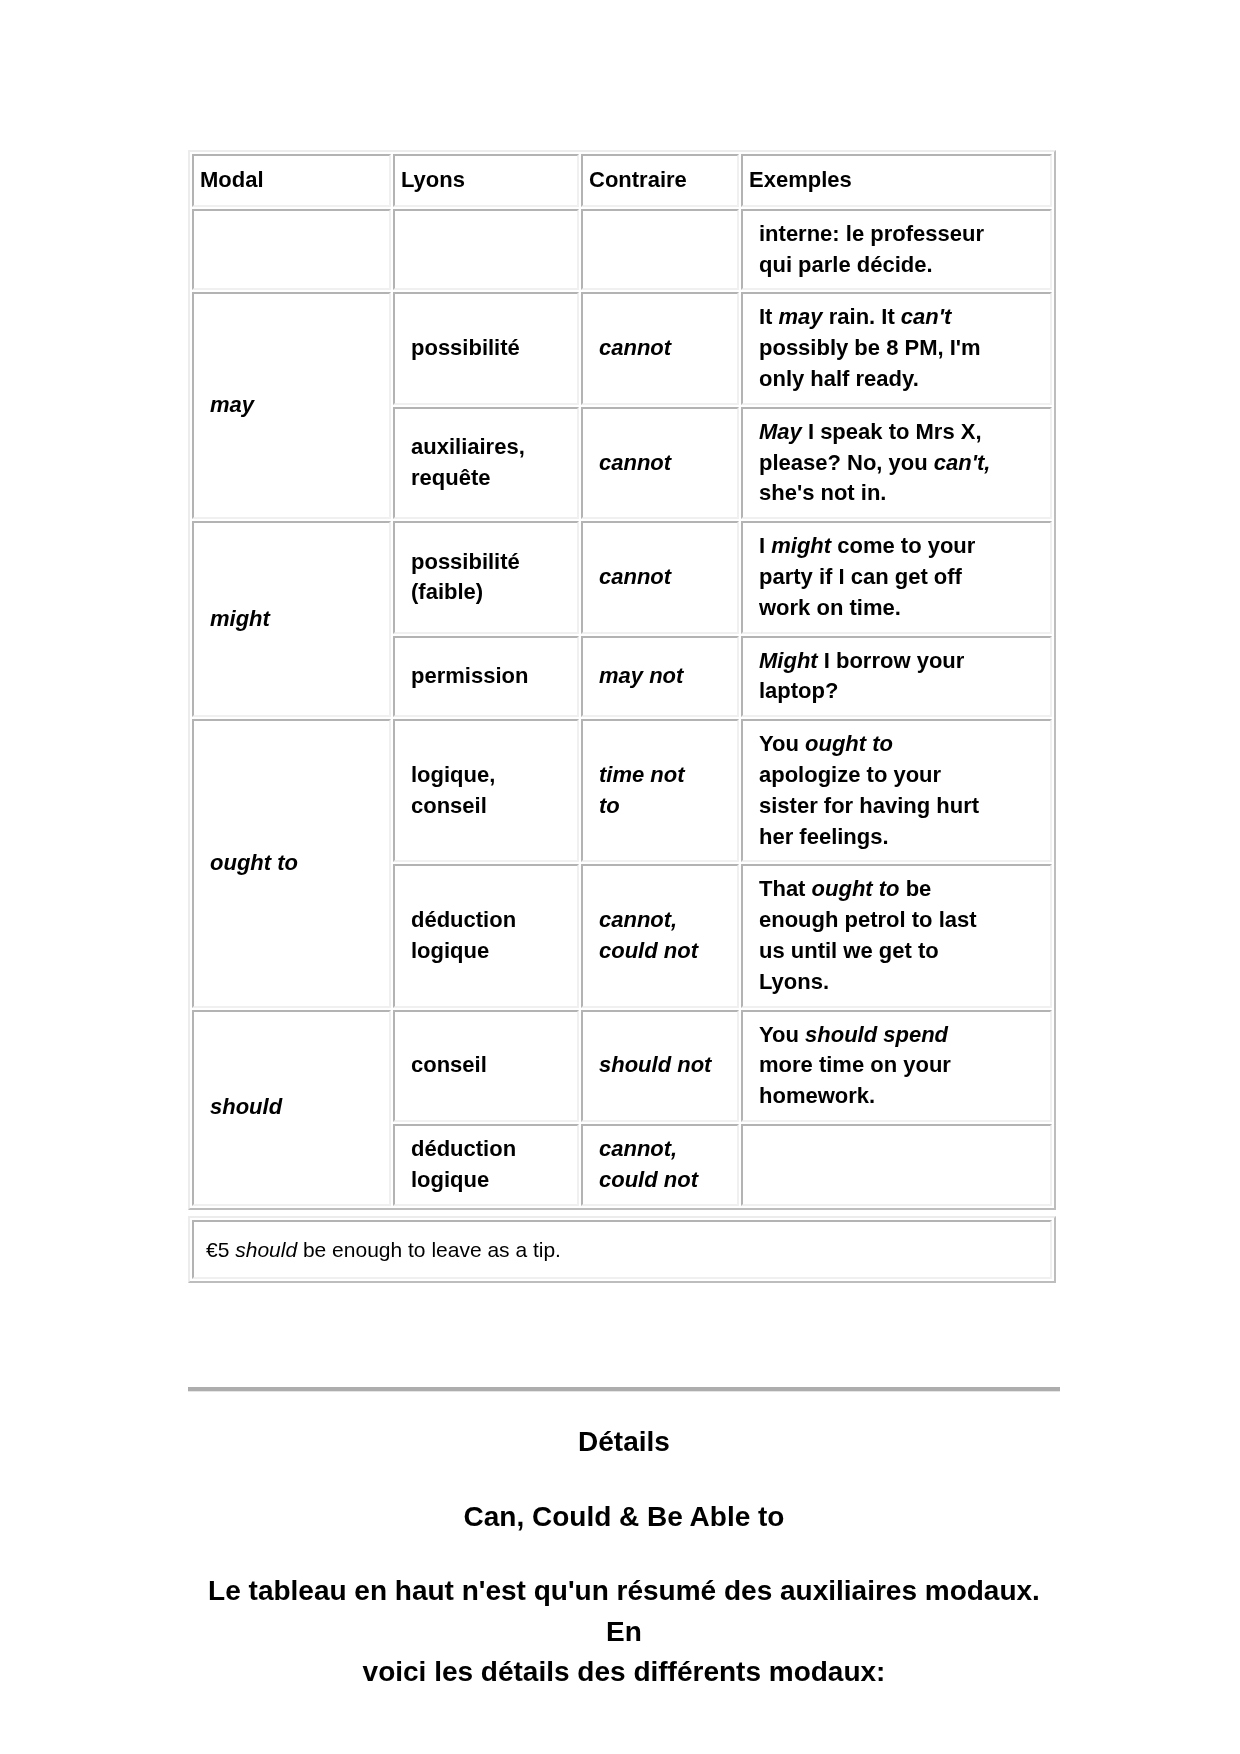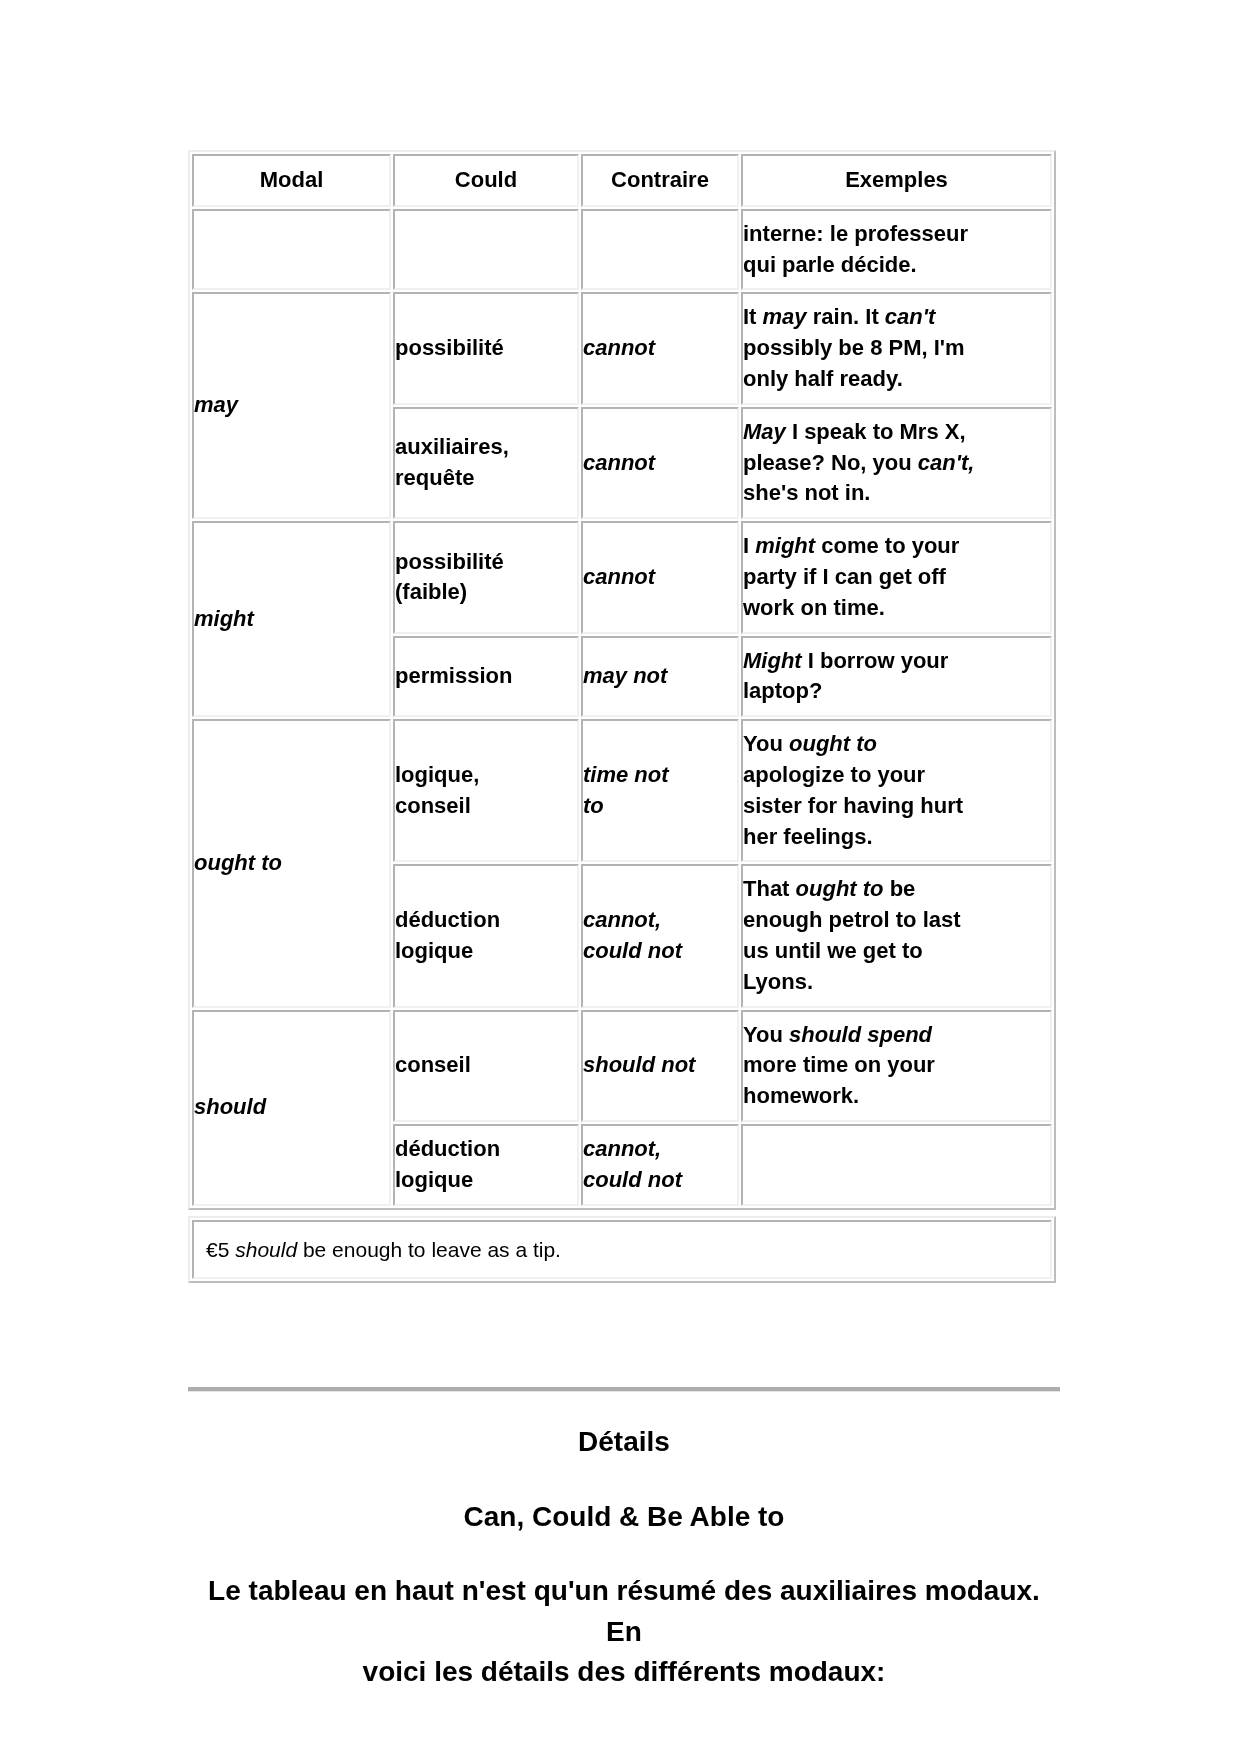--- a/index.html
+++ b/index.html
@@ -30,28 +30,27 @@
   }
   col.c-modal     { width: 199px; }
   col.c-nature    { width: 186px; }
   col.c-contraire { width: 158px; }
   table.grid th, table.grid td {
     border: 2px solid;
     border-color: #b3b3b3 #f0f0f0 #f0f0f0 #b3b3b3;
     font-size: 22px;
     font-weight: bold;
     line-height: 1.4;
-    padding: 8px 0;
+    padding: 8px 16px;
     vertical-align: middle;
     text-align: left;
     white-space: pre-line;
     overflow: hidden;
   }
   table.grid th {
-    text-align: center;
     padding: 9px 6px;
   }
   td.modal-col {
     font-style: italic;
     padding-left: 15px;
   }
   td.va-top {
     vertical-align: top;
     padding-top: 12px;
   }
@@ -96,21 +95,21 @@
   <table class="grid">
     <colgroup>
       <col class="c-modal">
         <col class="c-nature">
         <col class="c-contraire">
         <col class="c-exemples">
     </colgroup>
     <tbody>
       <tr>
         <th>Modal</th>
-        <th>Could</th>
+        <th>Lyons</th>
         <th>Contraire</th>
         <th>Exemples</th>
       </tr>
 
       <tr>
         <td class="modal-col"></td>
         <td></td>
         <td class="contraire"></td>
         <td class="ex">interne: le professeur
 qui parle décide.</td>

